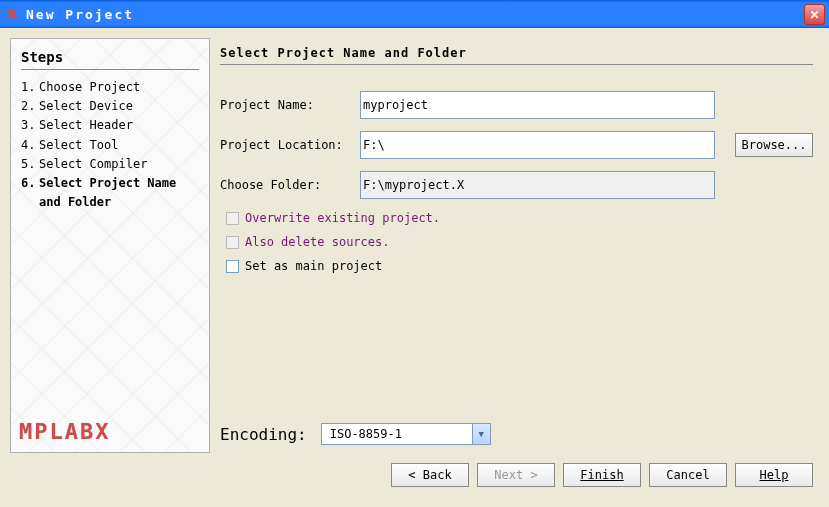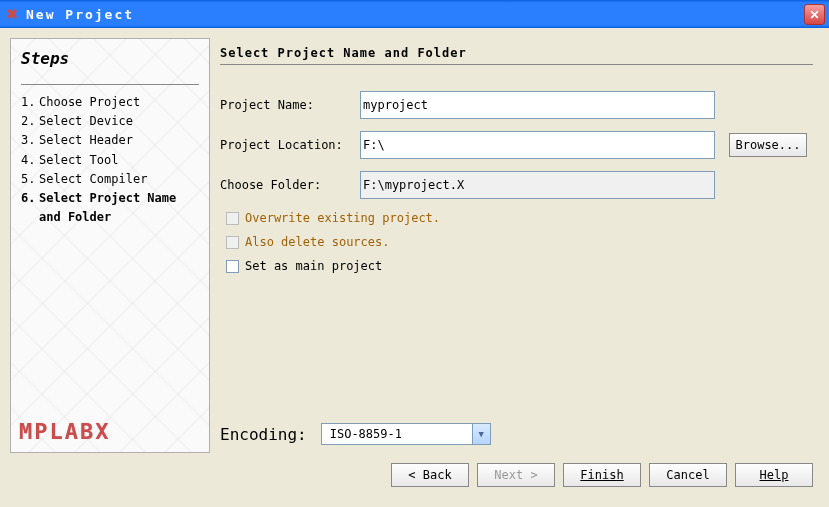--- a/index.html
+++ b/index.html
@@ -64,27 +64,26 @@
   border: 1px solid #b0b0b0;
   background: #fafafa;
   background-image: 
     repeating-linear-gradient(45deg, transparent 0, transparent 30px, rgba(200,200,200,0.12) 30px, rgba(200,200,200,0.12) 32px),
     repeating-linear-gradient(-45deg, transparent 0, transparent 30px, rgba(200,200,200,0.12) 30px, rgba(200,200,200,0.12) 32px);
   padding: 10px;
   position: relative;
   overflow: hidden;
 }
 .left-panel h3 {
-  font-size: 16px;
+  font-size: 14px;
   font-weight: bold;
   border-bottom: 1px solid #888;
-  padding-bottom: 16px;
+  padding-bottom: 4px;
   margin-bottom: 8px;
   font-family: "SimSun", monospace;
-  font-style: italic;
 }
 .steps-list {
   list-style: none;
   font-family: "SimSun", monospace;
   font-size: 12px;
   line-height: 1.6;
 }
 .steps-list li { display: flex; }
 .steps-list .num { width: 18px; flex-shrink: 0; }
 .steps-list .active { font-weight: bold; }
@@ -137,32 +136,31 @@
 }
 .browse-btn {
   width: 78px;
   height: 24px;
   border: 1px solid #888;
   background: linear-gradient(to bottom, #fefefe, #e8e8e8);
   font-family: "SimSun", monospace;
   font-size: 12px;
   cursor: pointer;
   margin-left: auto;
-  margin-right: 6px;
 }
 .check-row {
   display: flex;
   align-items: center;
   gap: 6px;
   margin-left: 6px;
   margin-bottom: 10px;
   font-family: "SimSun", monospace;
   font-size: 12px;
 }
-.check-row.disabled { color: #a16207; }
+.check-row.disabled { color: #701a75; }
 .checkbox {
   width: 13px; height: 13px;
   border: 1px solid #7f9db9;
   background: white;
 }
 .check-row.disabled .checkbox { border-color: #bbb; background: #f0f0f0; }
 .encoding-row {
   margin-top: 150px;
   display: flex;
   align-items: center;

